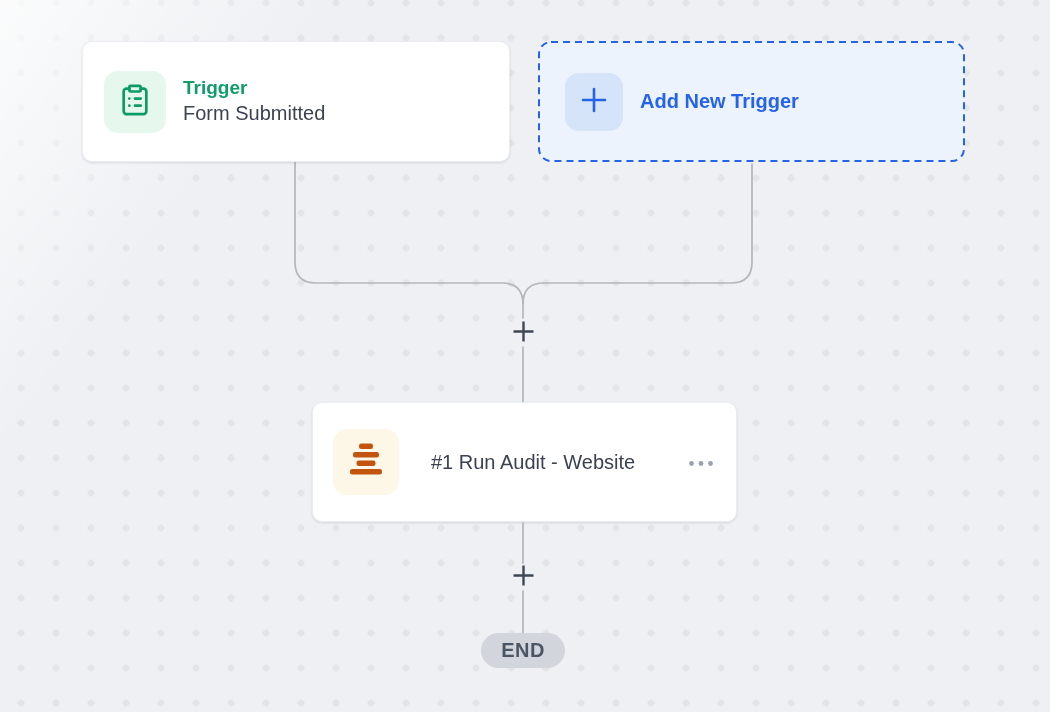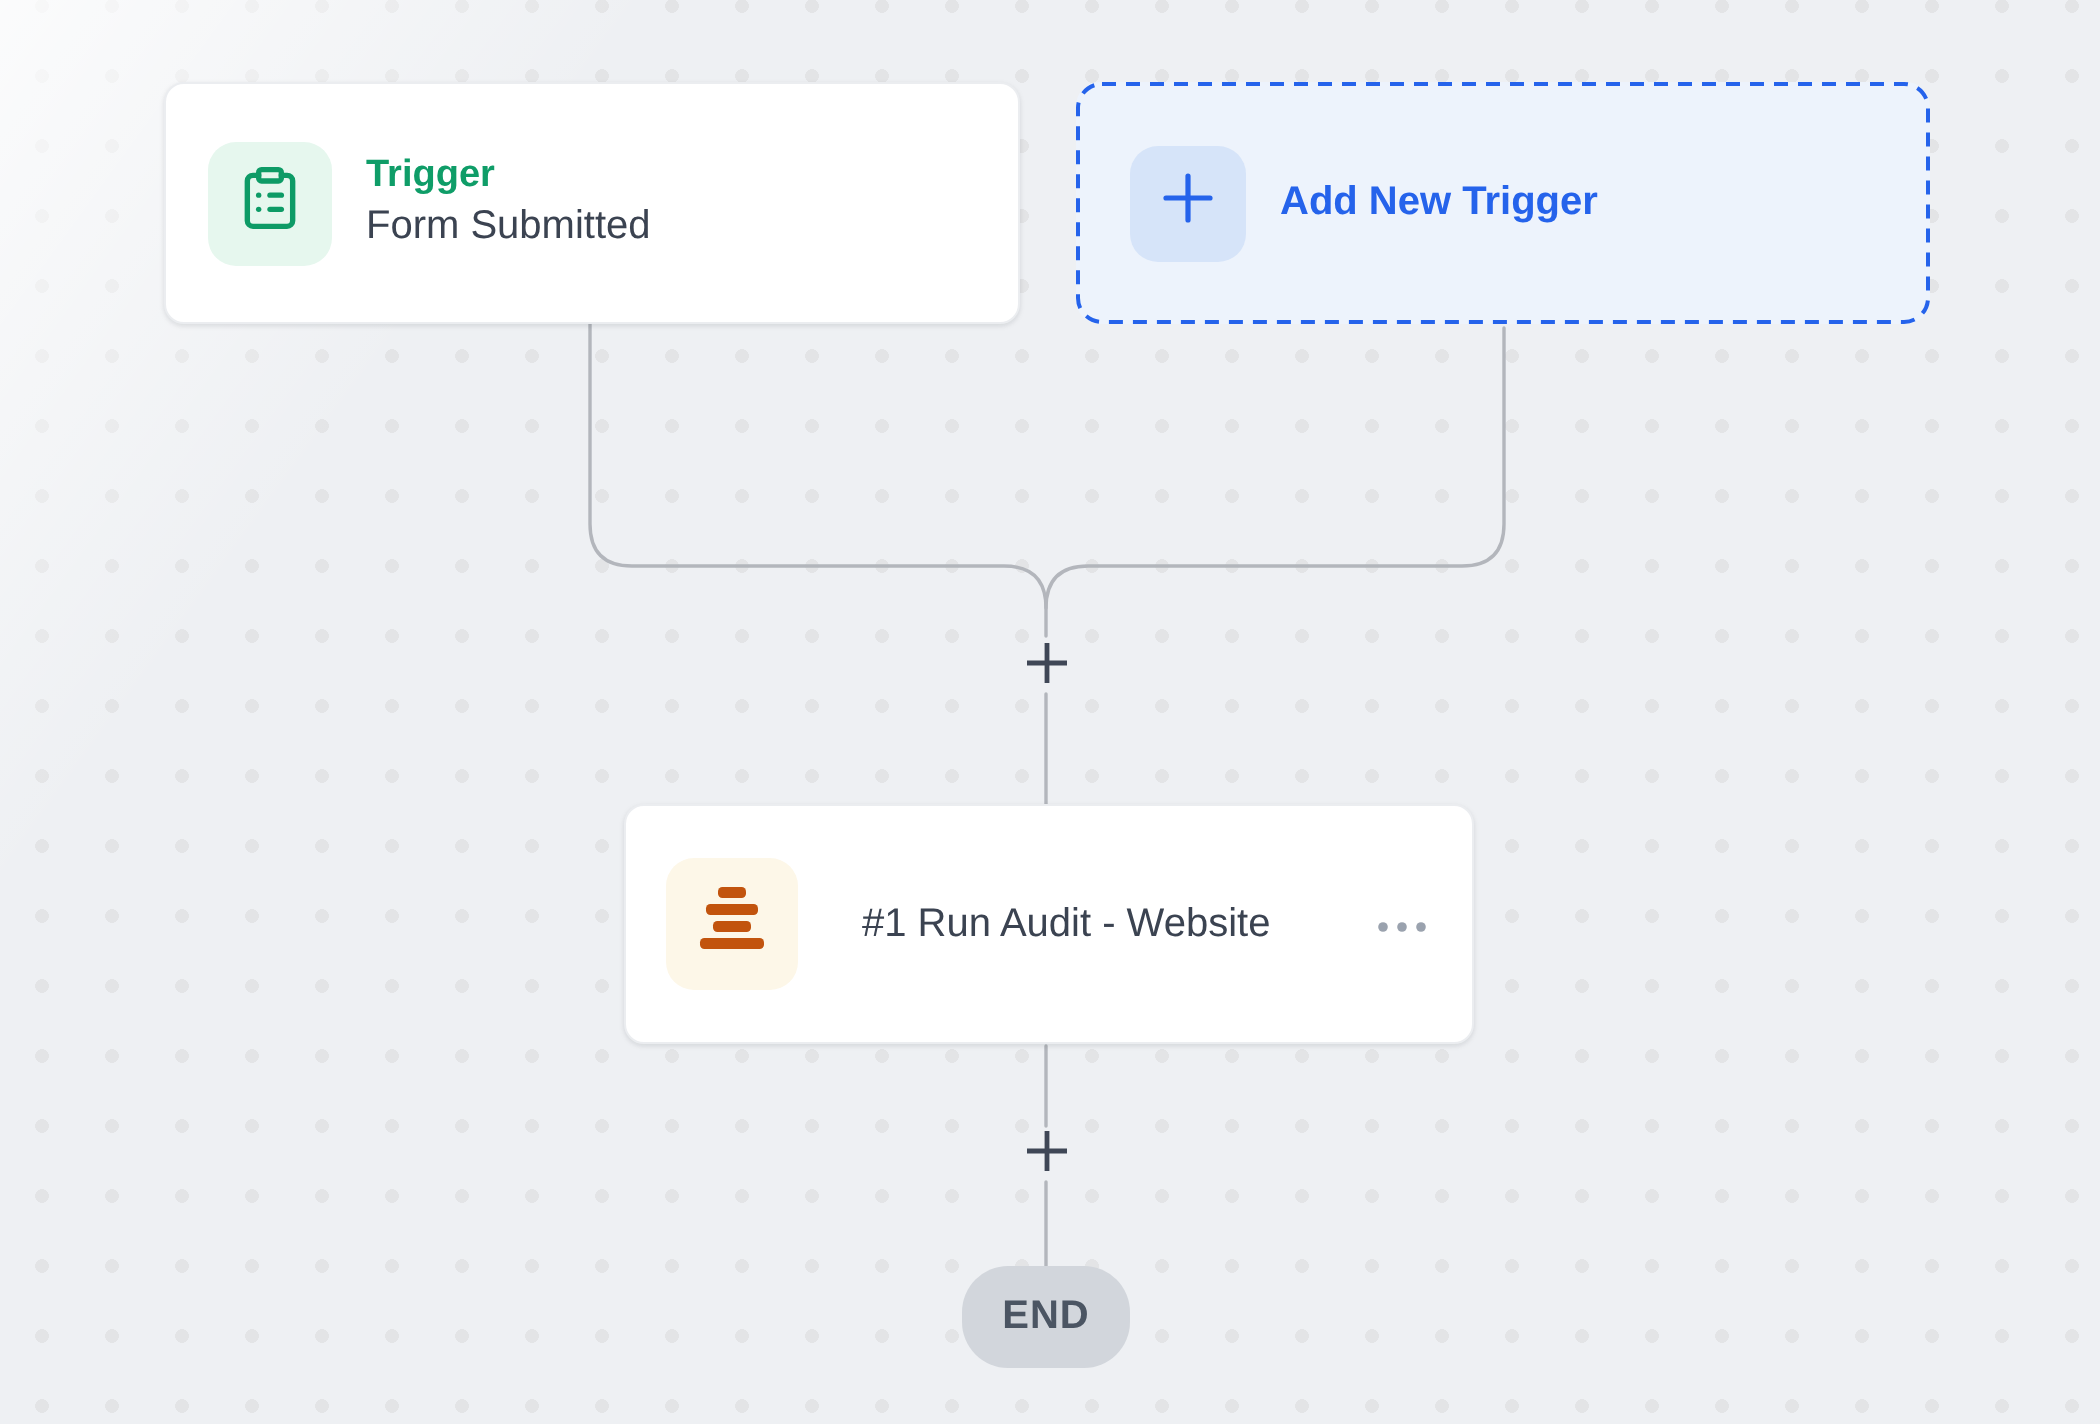--- a/index.html
+++ b/index.html
@@ -66,21 +66,21 @@
   .plus-step {
     position: absolute; z-index: 3;
     width: 26px; height: 26px;
     display: flex; align-items: center; justify-content: center;
     background: none; border: none; cursor: pointer; padding: 0;
   }
   .plus-step-1 { left: 510px; top: 320px; }
   .plus-step-2 { left: 510px; top: 564px; }
 
   .end-pill {
-    left: 481px; top: 633px; width: 84px; height: 51px;
+    left: 481px; top: 633px; width: 84px; height: 35px;
     background: #d2d6dc;
     border-radius: 23px;
     justify-content: center;
   }
   .end-label { font-size: 20px; font-weight: 600; color: #4b5563; letter-spacing: 0.5px; }
 </style>
 </head>
 <body>
 
 <div class="canvas">

